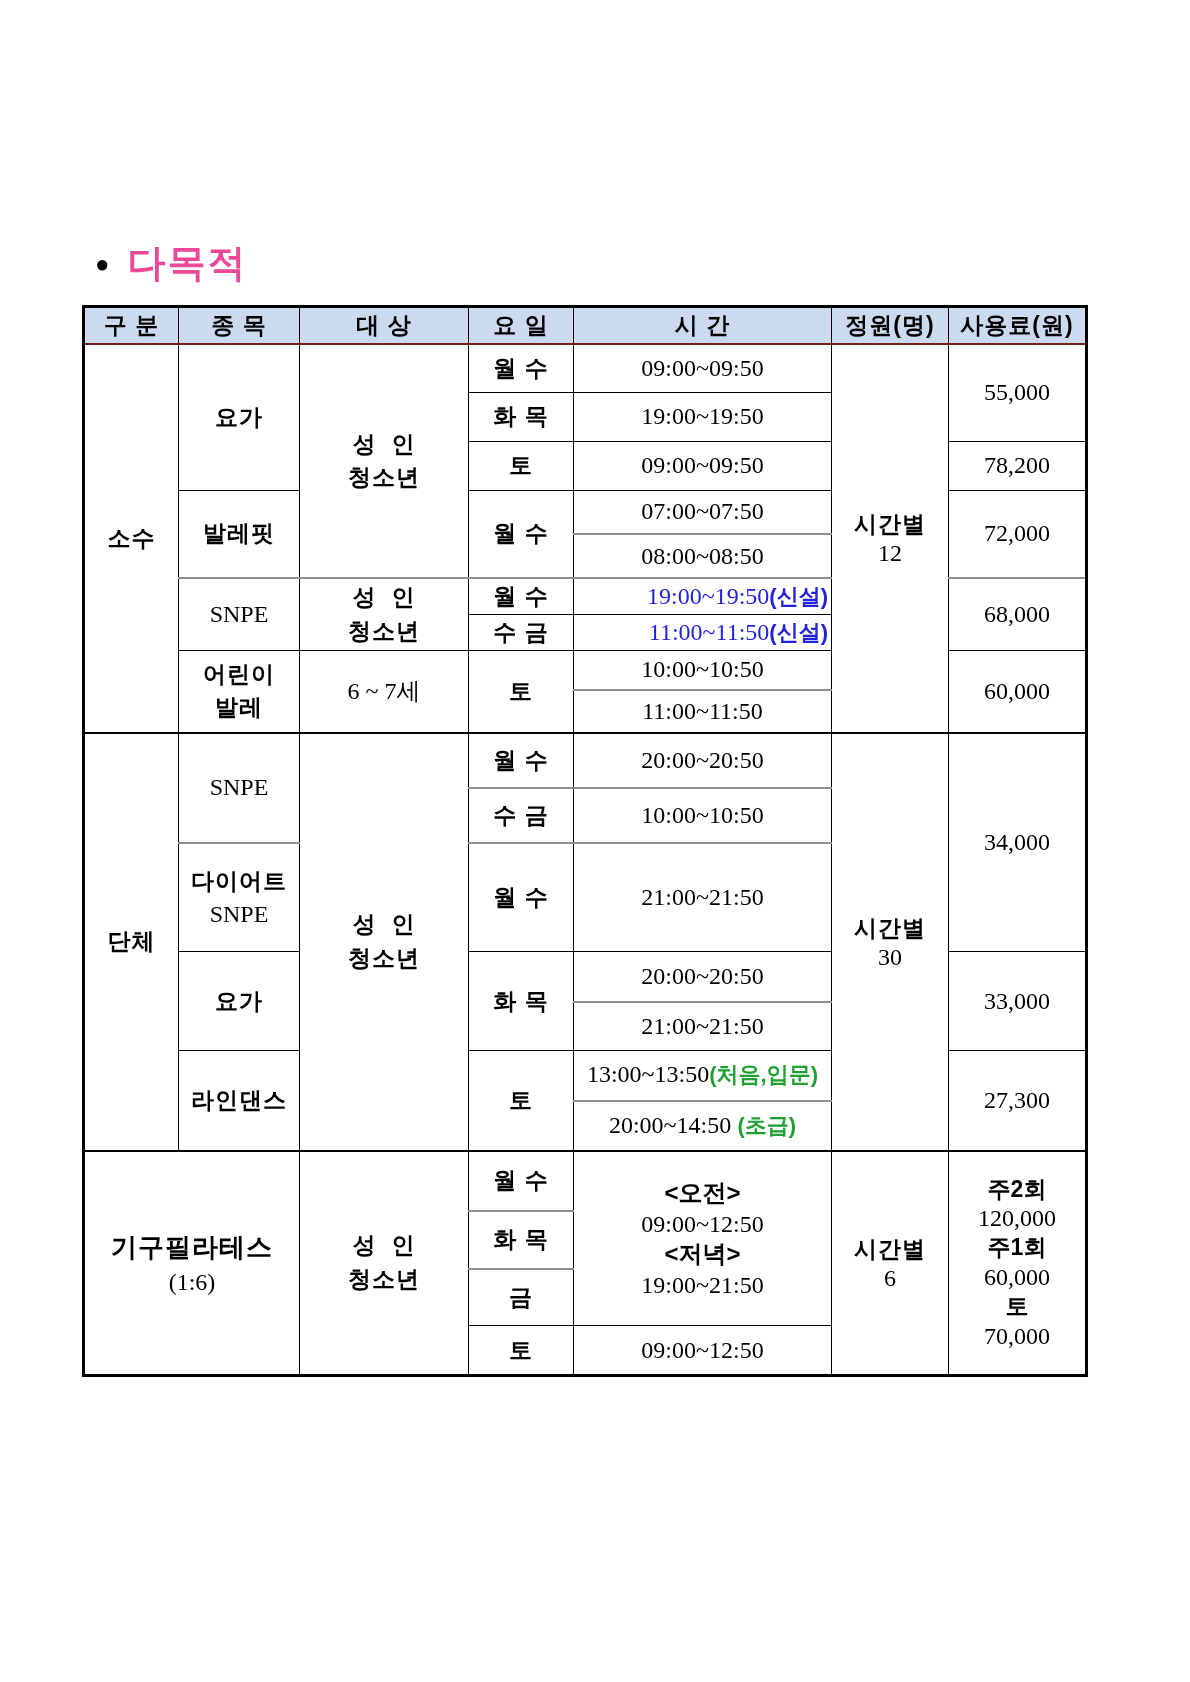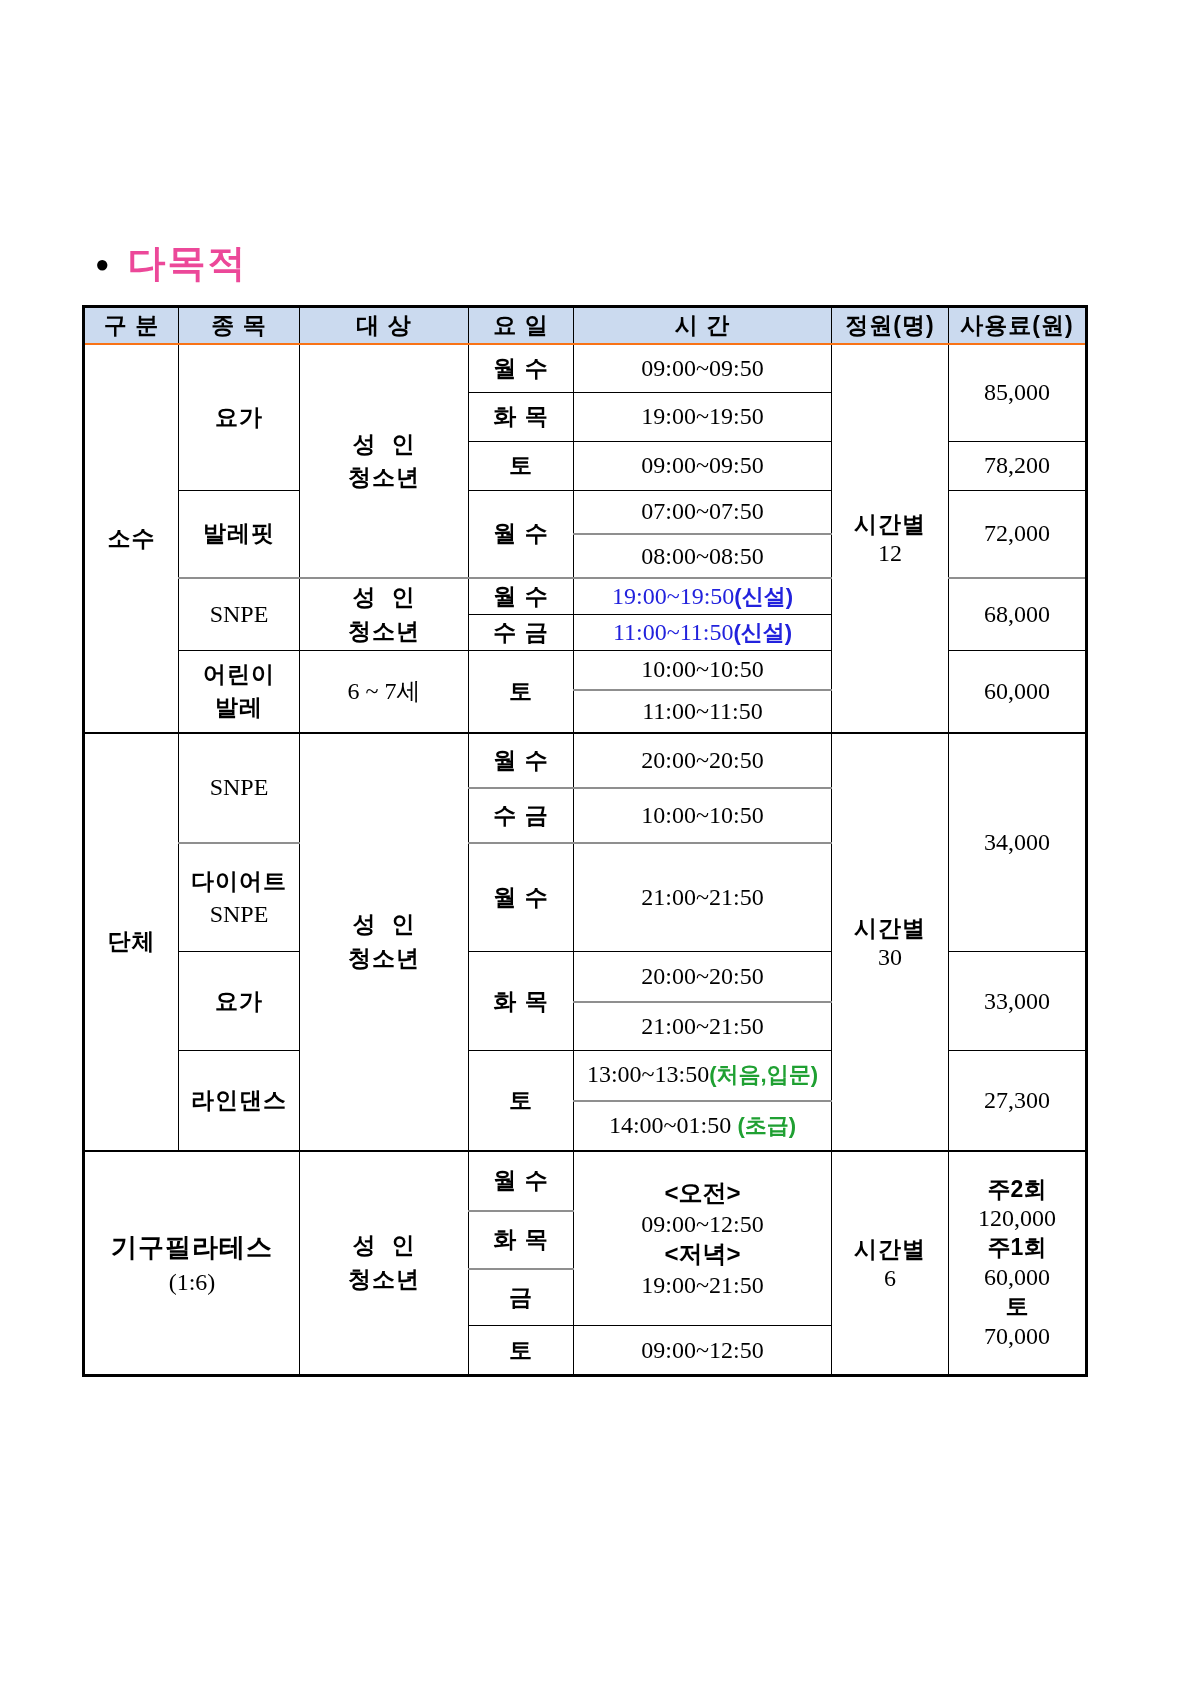--- a/index.html
+++ b/index.html
@@ -29,32 +29,32 @@
   th, td {
     border: 1px solid #000;
     text-align: center;
     vertical-align: middle;
     padding: 2px 3px;
     overflow: hidden;
     color: #000;
   }
   th {
     background: var(--header-bg);
-    border-bottom: 2px solid #f97316;
+    border-bottom: 2px solid #7f1d1d;
     font: 700 23px "Liberation Sans", sans-serif;
     letter-spacing: 1px;
     height: 37px;
     margin-top: 25px;
   }
   .k   { font-family: "Liberation Sans", sans-serif; font-weight: 700; font-size: 23px; letter-spacing: 1px; }
   .srf { font-family: "Liberation Serif", serif; font-weight: 400; font-size: 24px; letter-spacing: 0; }
   .pre { white-space: pre-wrap; line-height: 1.45; }
   .bt-light { border-top: 2px solid #8f8f8f; }
   .bt-dark  { border-top: 2px solid #000; }
-  .blue { color: var(--blue); }
+  .blue { color: var(--blue); text-align: right; }
   .note-bold { font: 700 22px "Liberation Sans", sans-serif; white-space: pre; }
   .green-note { color: var(--green); font: 700 22px "Liberation Sans", sans-serif; white-space: pre; }
   .cap-label { display: block; font: 700 23px "Liberation Sans", sans-serif; letter-spacing: 1px; }
   .cap-value { display: block; font: 400 24px "Liberation Serif", serif; margin-top: 0; }
   .prog-sub  { display: block; font: 400 24px "Liberation Serif", serif; margin-top: 4px; letter-spacing: 0; }
   .tb-label  { display: block; font: 700 24px "Liberation Sans", sans-serif; }
   .tb-time   { display: block; font: 400 24px "Liberation Serif", serif; margin-top: 2px; }
   .tb-gap    { }
   .fee-label { display: block; font: 700 23px "Liberation Sans", sans-serif; line-height: 1.25; }
   .fee-value { display: block; font: 400 24px "Liberation Serif", serif; line-height: 1.25; }
@@ -94,21 +94,21 @@
       <td class="k" rowspan="9">소수</td>
       <td class="k" rowspan="3">요가</td>
       <td class="k pre" rowspan="5">성  인
 청소년</td>
       <td class="k">월 수</td>
       <td class="srf">09:00~09:50</td>
       <td rowspan="9">
         <span class="cap-label">시간별</span>
         <span class="cap-value">12</span>
       </td>
-      <td class="srf" rowspan="2">85,000</td>
+      <td class="srf" rowspan="2">55,000</td>
     </tr>
     <tr style="height:49px">
       <td class="k">화 목</td>
       <td class="srf">19:00~19:50</td>
     </tr>
     <tr style="height:49px">
       <td class="k">토</td>
       <td class="srf">09:00~09:50</td>
       <td class="srf">78,200</td>
     </tr>
@@ -186,21 +186,21 @@
     <tr style="height:50px">
       <td class="k" rowspan="2">라인댄스</td>
       <td class="k" rowspan="2">토</td>
       <td>
         <span class="srf">13:00~13:50</span><span class="green-note">(처음,입문)</span>
       </td>
       <td class="srf" rowspan="2">27,300</td>
     </tr>
     <tr style="height:50px">
       <td class="bt-light">
-        <span class="srf">14:00~01:50</span><span class="green-note"> (초급)</span>
+        <span class="srf">20:00~14:50</span><span class="green-note"> (초급)</span>
       </td>
     </tr>
 
     <tr style="height:60px">
       <td class="bt-dark" colspan="2" rowspan="4">
         <span class="k" style="display:block;font-size:26px">기구필라테스</span>
         <span class="prog-sub">(1:6)</span>
       </td>
       <td class="k pre bt-dark" rowspan="4">성  인
 청소년</td>

